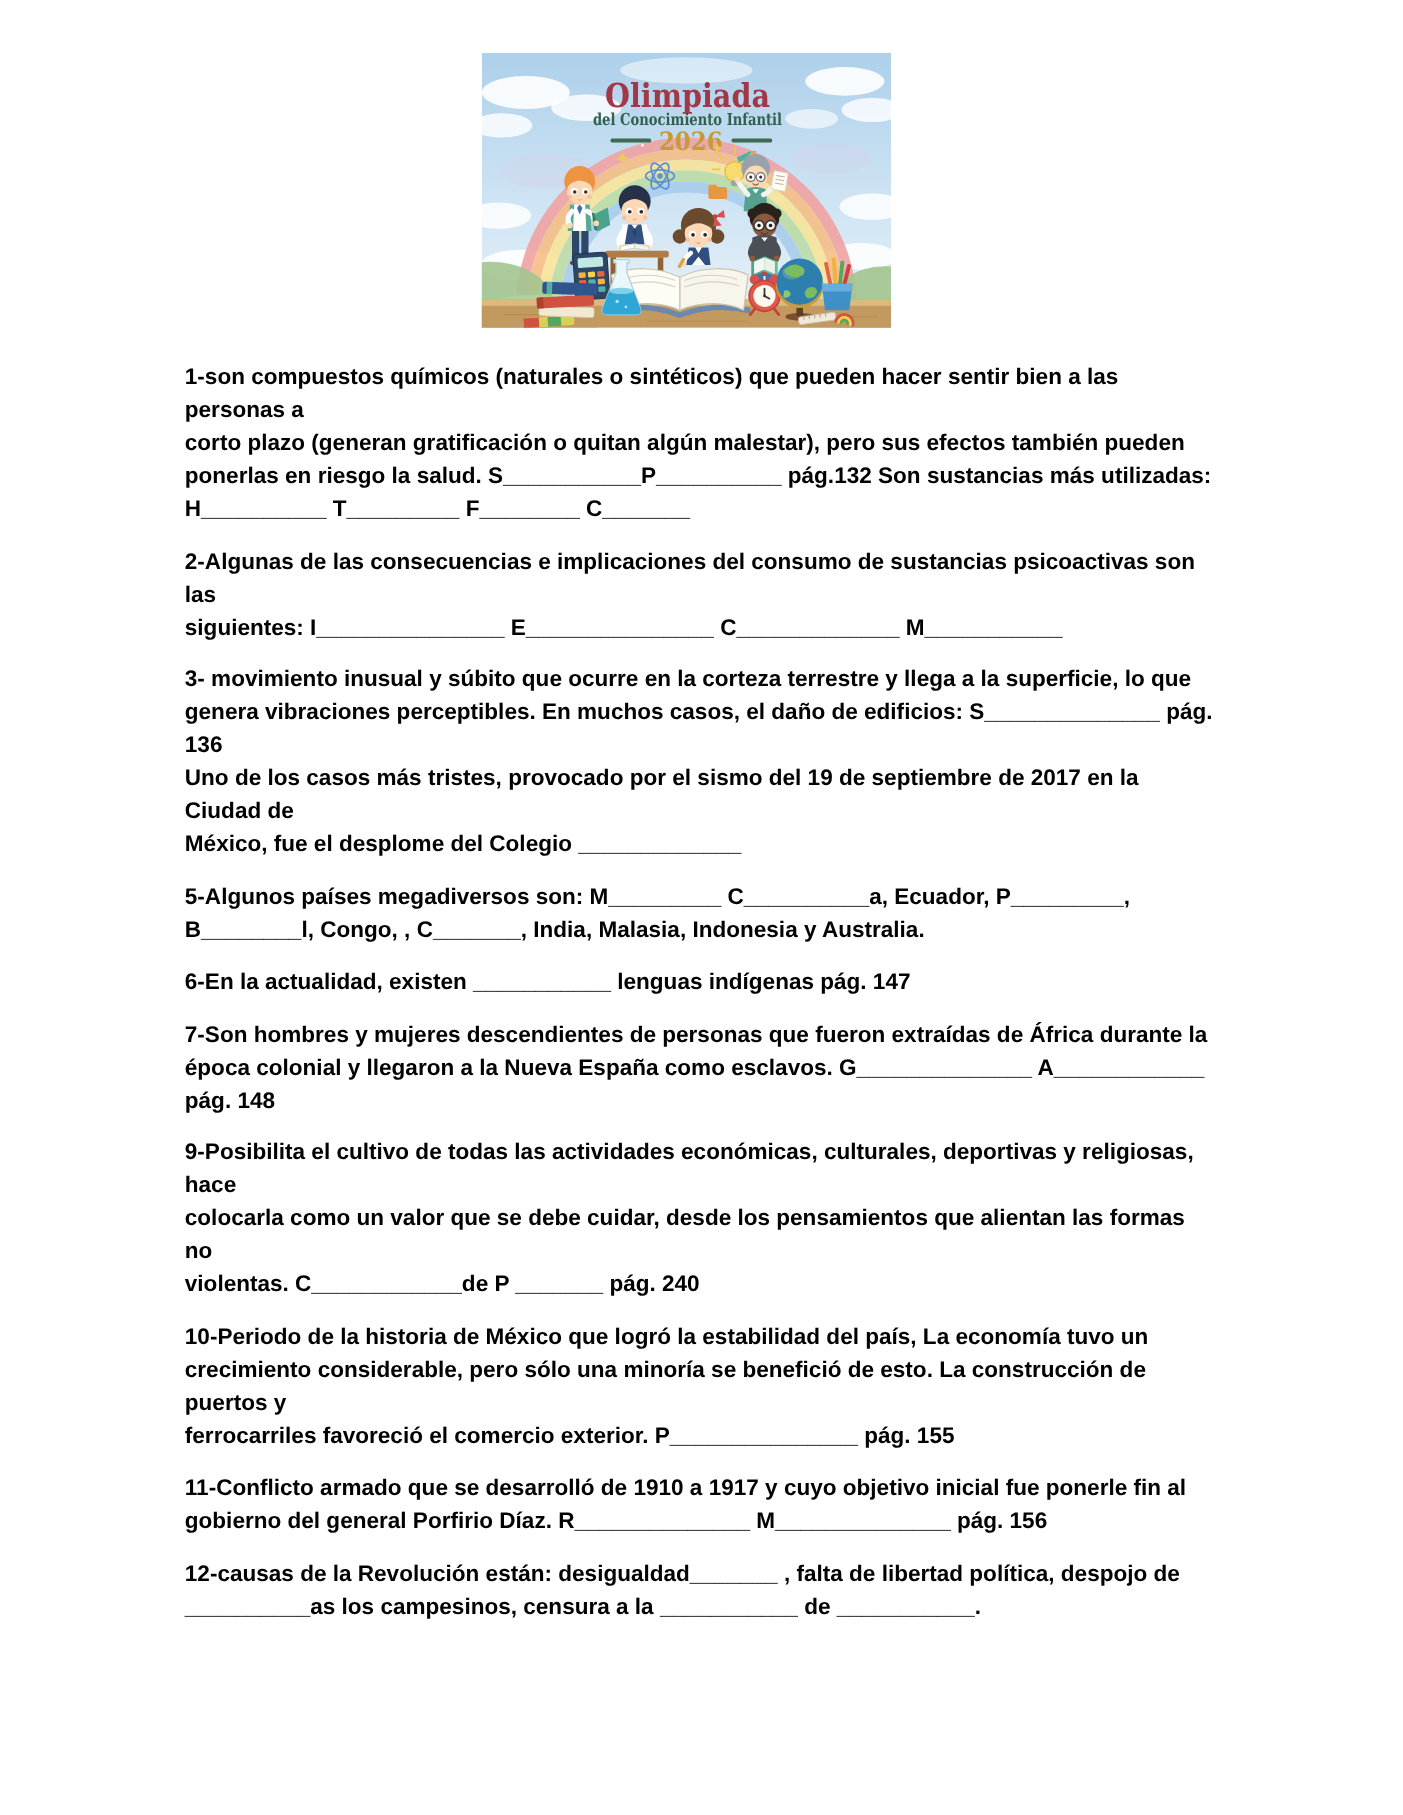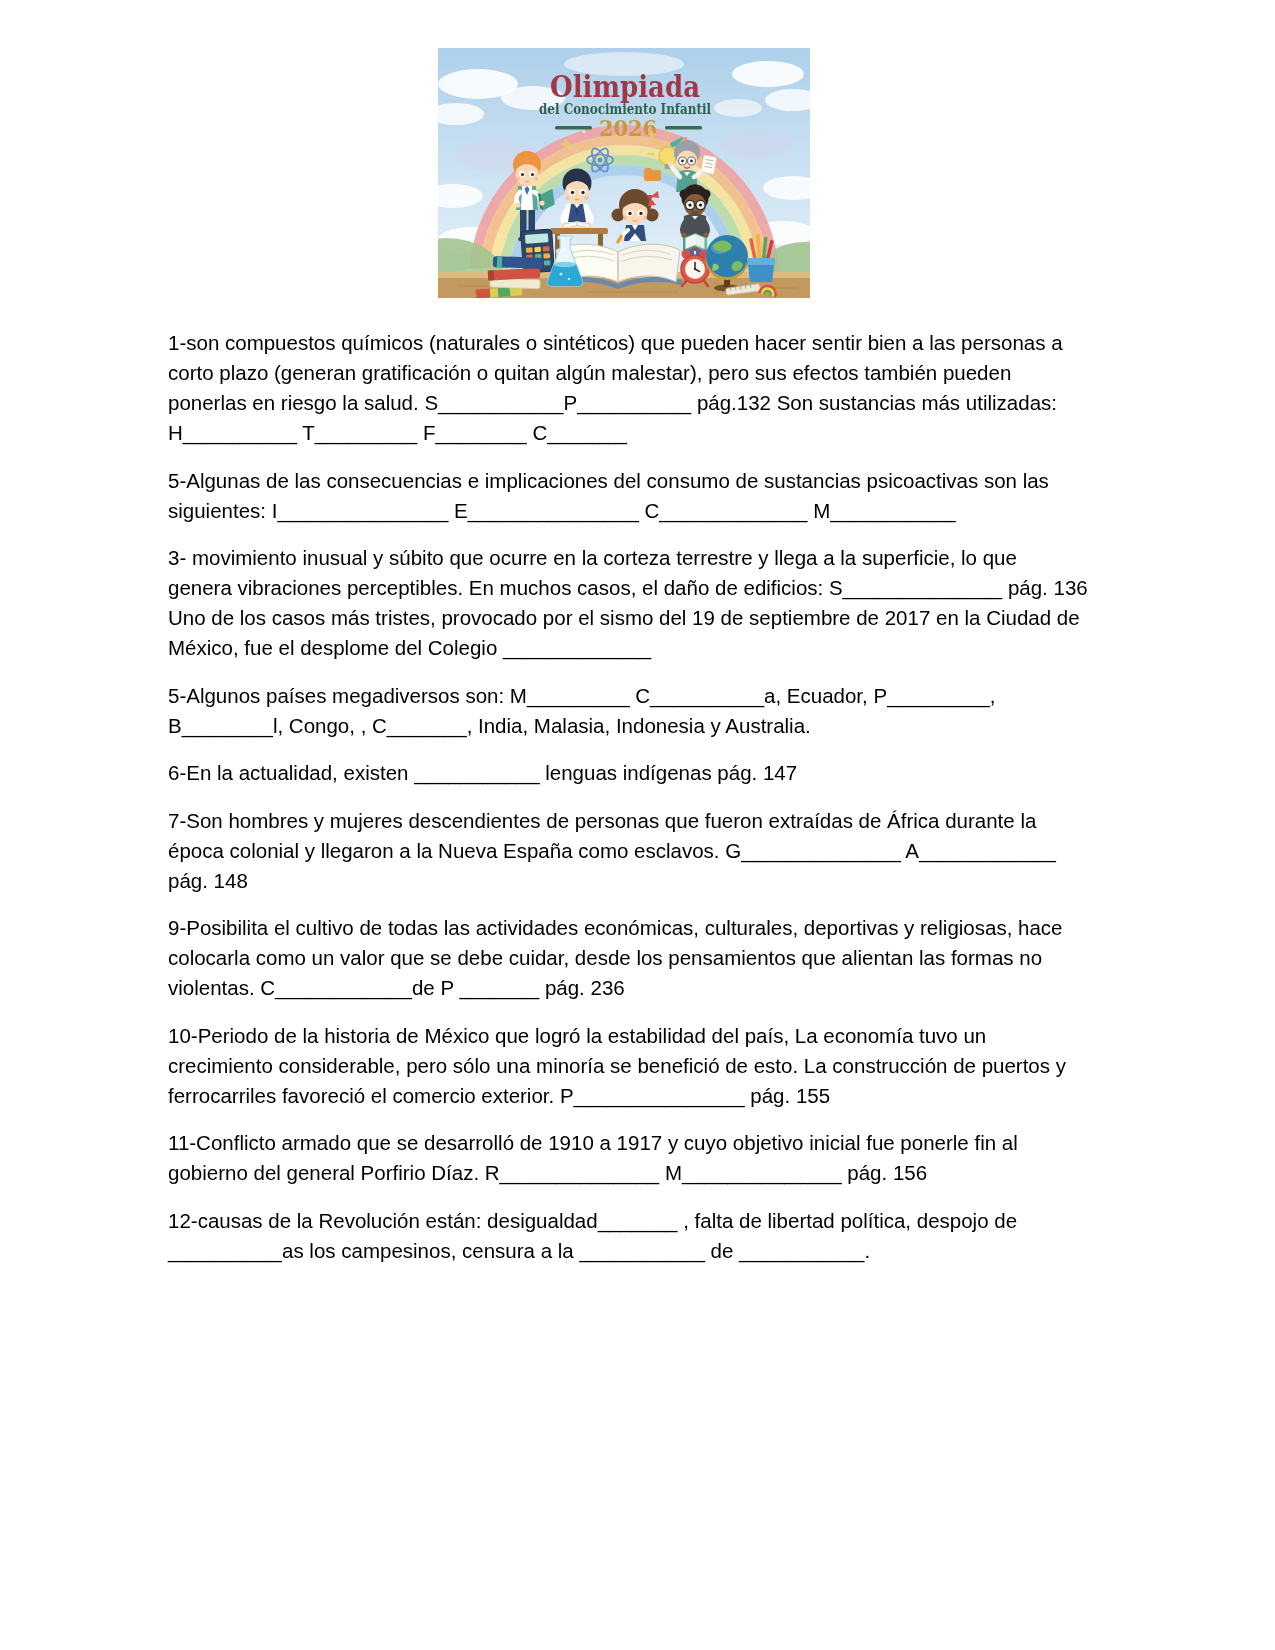--- a/index.html
+++ b/index.html
@@ -5,21 +5,21 @@
   html,body { margin:0; padding:0; background:#ffffff; }
   .page {
     position:relative; width:1203px; height:1650px; background:#ffffff;
     overflow:hidden; font-family:"Liberation Sans", sans-serif; color:#000;
   }
   .illustration { position:absolute; left:438px; top:48px; width:372px; height:250px; }
   .illustration svg { display:block; width:100%; height:100%; }
   .content { position:absolute; left:168px; top:328px; width:938px; font-size:20.5px; line-height:30px; }
   .doc-heading { text-align:center; margin:0 0 0 0; }
   .doc-heading div { line-height:30px; }
-  p.q { margin:0 0 17.5px 0; white-space:pre-line; }
+  p.q { margin:0 0 17.5px 0; white-space:pre-line;font-weight:bold; }
 </style>
 </head>
 <body>
 
 <div class="page">
 
   <div class="illustration">
     <svg viewBox="0 0 372 250" xmlns="http://www.w3.org/2000/svg">
       <defs>
         <linearGradient id="sky" x1="0" y1="0" x2="0" y2="1">
@@ -358,35 +358,35 @@
       </g>
     </svg>
   </div>
 
   <div class="content">
     <div>
       <p class="q">1-son compuestos químicos (naturales o sintéticos) que pueden hacer sentir bien a las personas a
 corto plazo (generan gratificación o quitan algún malestar), pero sus efectos también pueden
 ponerlas en riesgo la salud. S___________P__________ pág.132 Son sustancias más utilizadas:
 H__________ T_________ F________ C_______</p>
-      <p class="q">5-Algunas de las consecuencias e implicaciones del consumo de sustancias psicoactivas son las
+      <p class="q">2-Algunas de las consecuencias e implicaciones del consumo de sustancias psicoactivas son las
 siguientes: I_______________ E_______________ C_____________ M___________</p>
       <p class="q">3- movimiento inusual y súbito que ocurre en la corteza terrestre y llega a la superficie, lo que
 genera vibraciones perceptibles. En muchos casos, el daño de edificios: S______________ pág. 136
 Uno de los casos más tristes, provocado por el sismo del 19 de septiembre de 2017 en la Ciudad de
 México, fue el desplome del Colegio _____________</p>
       <p class="q">5-Algunos países megadiversos son: M_________ C__________a, Ecuador, P_________,
 B________l, Congo, , C_______, India, Malasia, Indonesia y Australia.</p>
       <p class="q">6-En la actualidad, existen ___________ lenguas indígenas pág. 147</p>
       <p class="q">7-Son hombres y mujeres descendientes de personas que fueron extraídas de África durante la
 época colonial y llegaron a la Nueva España como esclavos. G______________ A____________
 pág. 148</p>
       <p class="q">9-Posibilita el cultivo de todas las actividades económicas, culturales, deportivas y religiosas, hace
 colocarla como un valor que se debe cuidar, desde los pensamientos que alientan las formas no
-violentas. C____________de P _______ pág. 236</p>
+violentas. C____________de P _______ pág. 240</p>
       <p class="q">10-Periodo de la historia de México que logró la estabilidad del país, La economía tuvo un
 crecimiento considerable, pero sólo una minoría se benefició de esto. La construcción de puertos y
 ferrocarriles favoreció el comercio exterior. P_______________ pág. 155</p>
       <p class="q">11-Conflicto armado que se desarrolló de 1910 a 1917 y cuyo objetivo inicial fue ponerle fin al
 gobierno del general Porfirio Díaz. R______________ M______________ pág. 156</p>
       <p class="q">12-causas de la Revolución están: desigualdad_______ , falta de libertad política, despojo de
 __________as los campesinos, censura a la ___________ de ___________.</p>
     </div>
   </div>
 </div>

